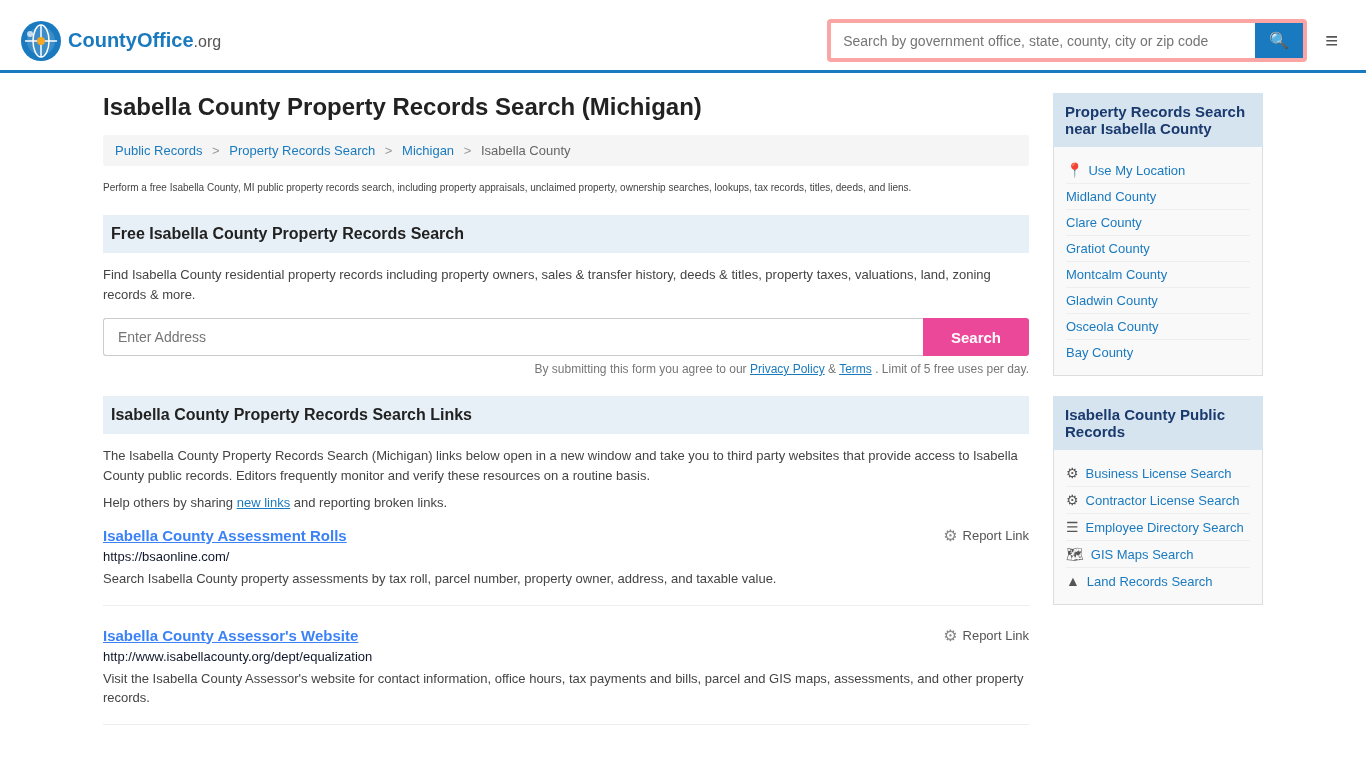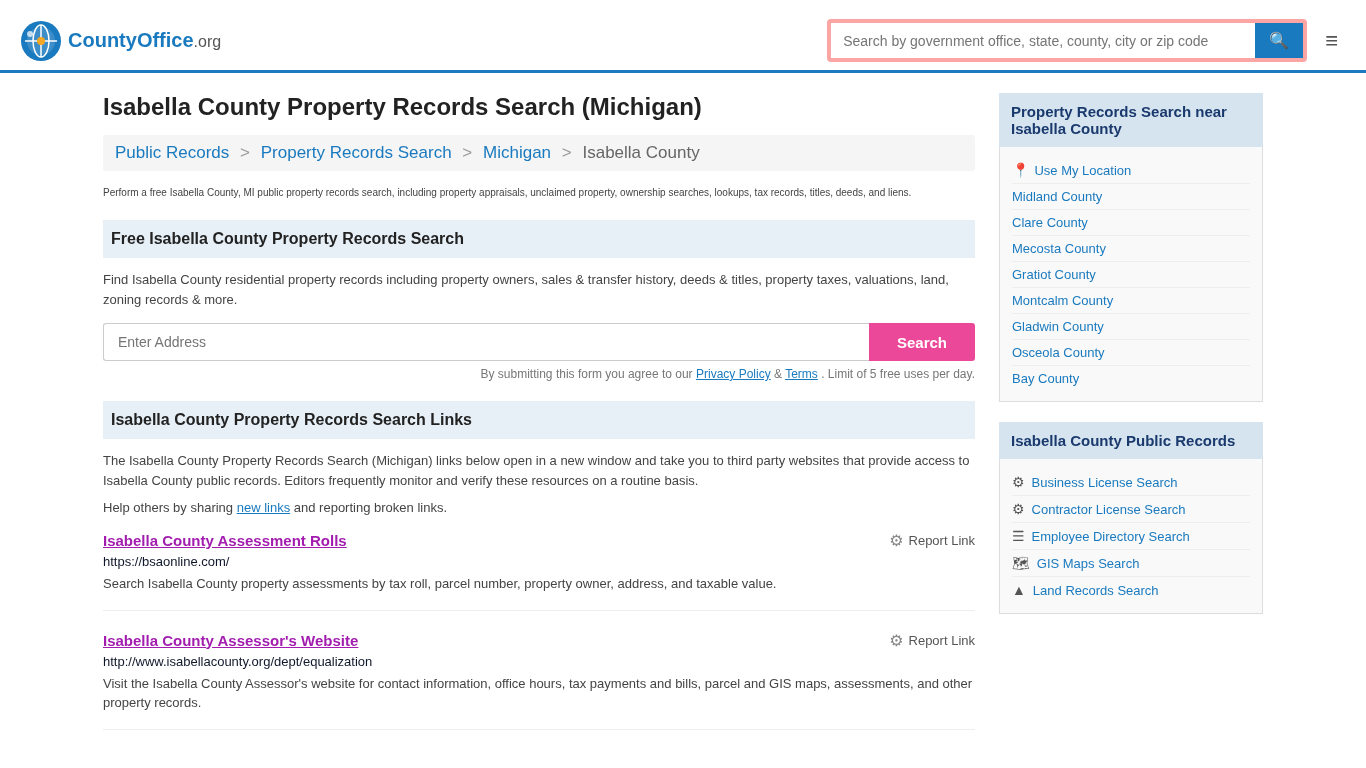--- a/index.html
+++ b/index.html
@@ -66,38 +66,38 @@
       max-width: 1200px;
       margin: 0 auto;
       padding: 20px 20px;
       display: flex;
       gap: 24px;
     }
     .main-content {
       flex: 1;
     }
     .sidebar {
-      width: 264px;
+      width: 210px;
       flex-shrink: 0;
     }
 
     
     .page-title {
       font-size: 24px;
       font-weight: bold;
       color: #222;
       margin-bottom: 14px;
     }
 
     
     .breadcrumb {
       background: #f5f5f5;
       padding: 8px 12px;
       border-radius: 3px;
-      font-size: 17px;
+      font-size: 13px;
       color: #666;
       margin-bottom: 14px;
     }
     .breadcrumb a {
       color: #1a7abf;
       text-decoration: none;
     }
     .breadcrumb .sep { margin: 0 6px; color: #999; }
 
     
@@ -192,21 +192,21 @@
     }
     .link-card-header {
       display: flex;
       justify-content: space-between;
       align-items: center;
       margin-bottom: 4px;
     }
     .link-card-title {
       font-size: 15px;
       font-weight: bold;
-      color: #a21caf;
+      color: #3b82f6;
       text-decoration: underline;
       cursor: pointer;
     }
     .report-link-btn {
       display: flex;
       align-items: center;
       gap: 5px;
       font-size: 13px;
       color: #555;
       cursor: pointer;
@@ -388,21 +388,20 @@
       <div class="sidebar-section-body">
         <a href="#" class="use-location">
           <span class="location-pin">📍</span>
           <span>Use My Location</span>
         </a>
         <div id="nearby-links-container">
       <a href="#" class="sidebar-link">Midland County</a>
 
       <a href="#" class="sidebar-link">Clare County</a>
 
-      <a href="#" class="sidebar-link">Mecosta County</a>
 
       <a href="#" class="sidebar-link">Gratiot County</a>
 
       <a href="#" class="sidebar-link">Montcalm County</a>
 
       <a href="#" class="sidebar-link">Gladwin County</a>
 
       <a href="#" class="sidebar-link">Osceola County</a>
 
       <a href="#" class="sidebar-link">Bay County</a>

